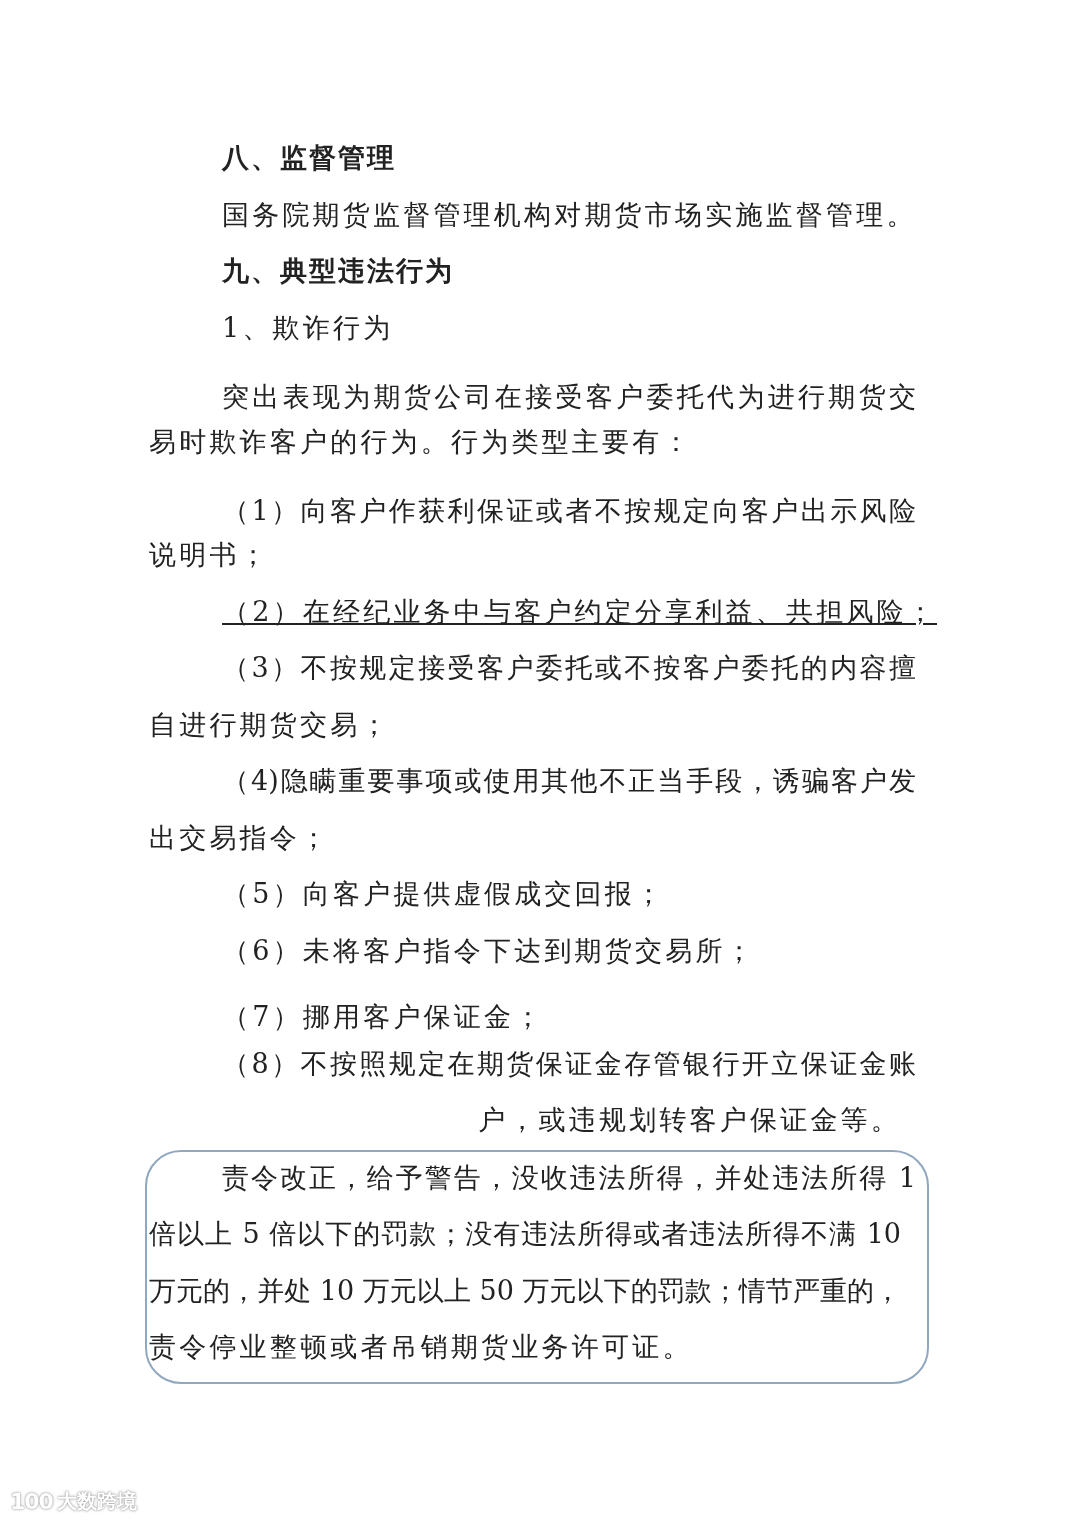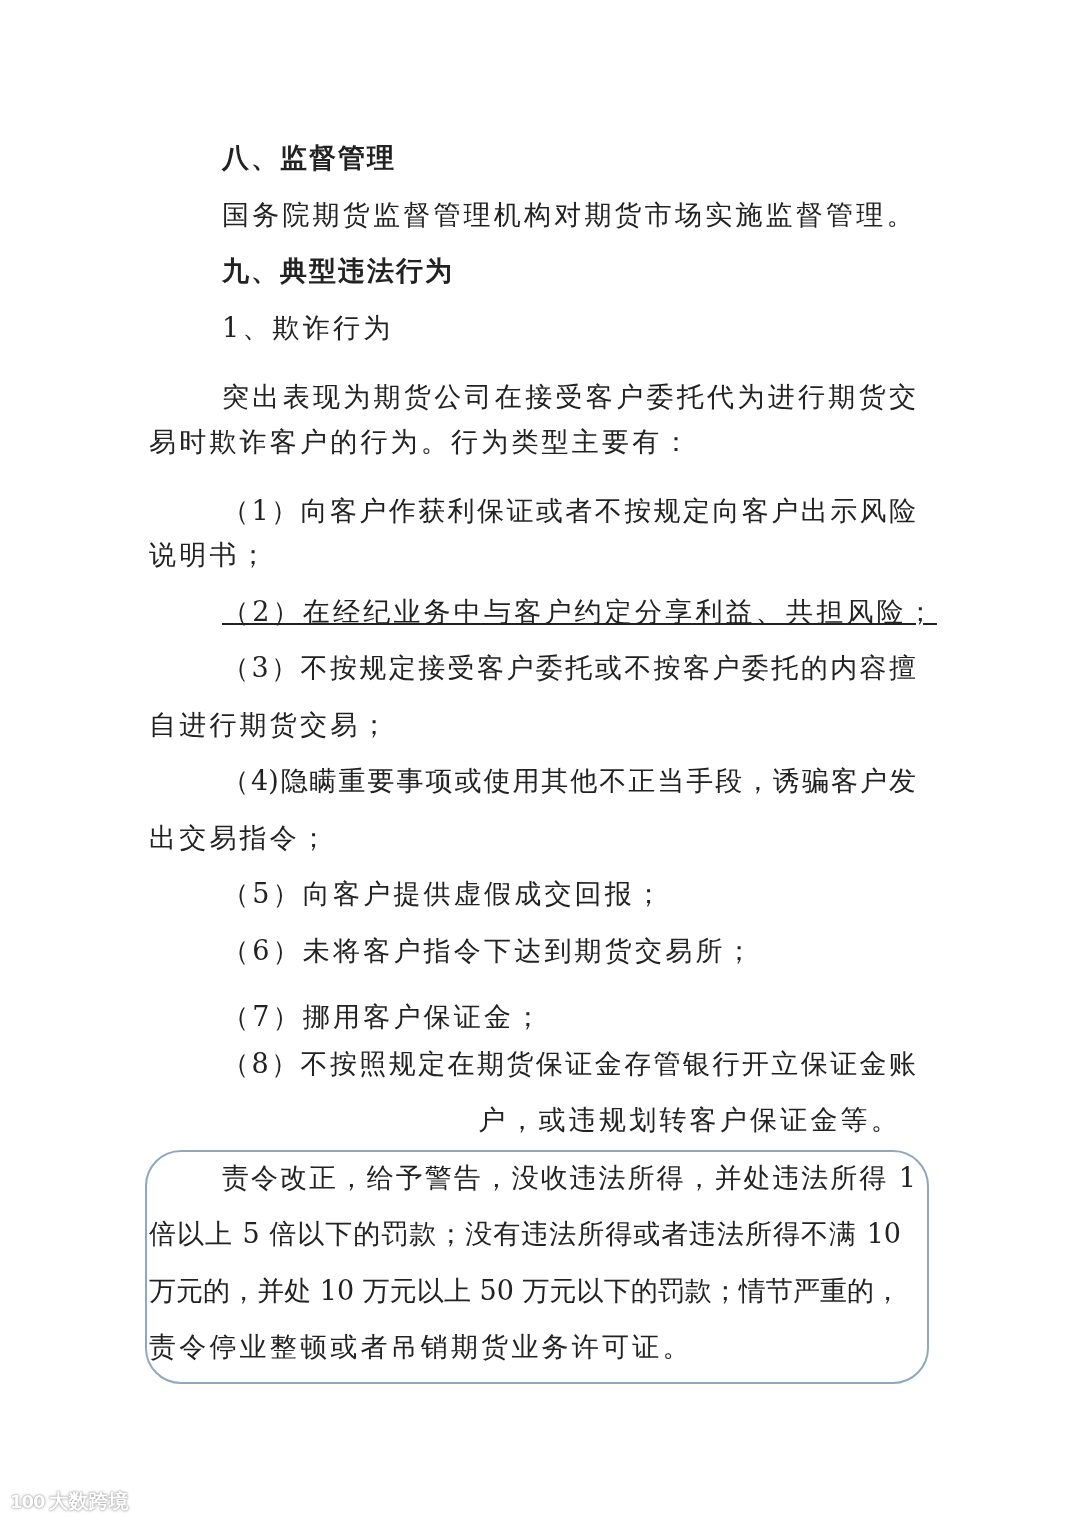--- a/index.html
+++ b/index.html
@@ -53,21 +53,21 @@
       align-items: center;
       gap: 4px;
       color: #ffffff;
       font-family: "DejaVu Sans", "Liberation Sans", sans-serif;
       font-size: 20px;
       font-weight: bold;
       text-shadow: 0 0 3px #9a9a9a, 0 0 1px #888888;
     }
     .wm-logo {
       display: inline-block;
-      font-size: 18px;
+      font-size: 22px;
       letter-spacing: -1px;
     }
   </style>
 </head>
 <body>
 
 <div>
 
   <div class="line heading indent" style="top:140px;">八、监督管理</div>
   <div class="line indent" style="top:197px;">国务院期货监督管理机构对期货市场实施监督管理。</div>

